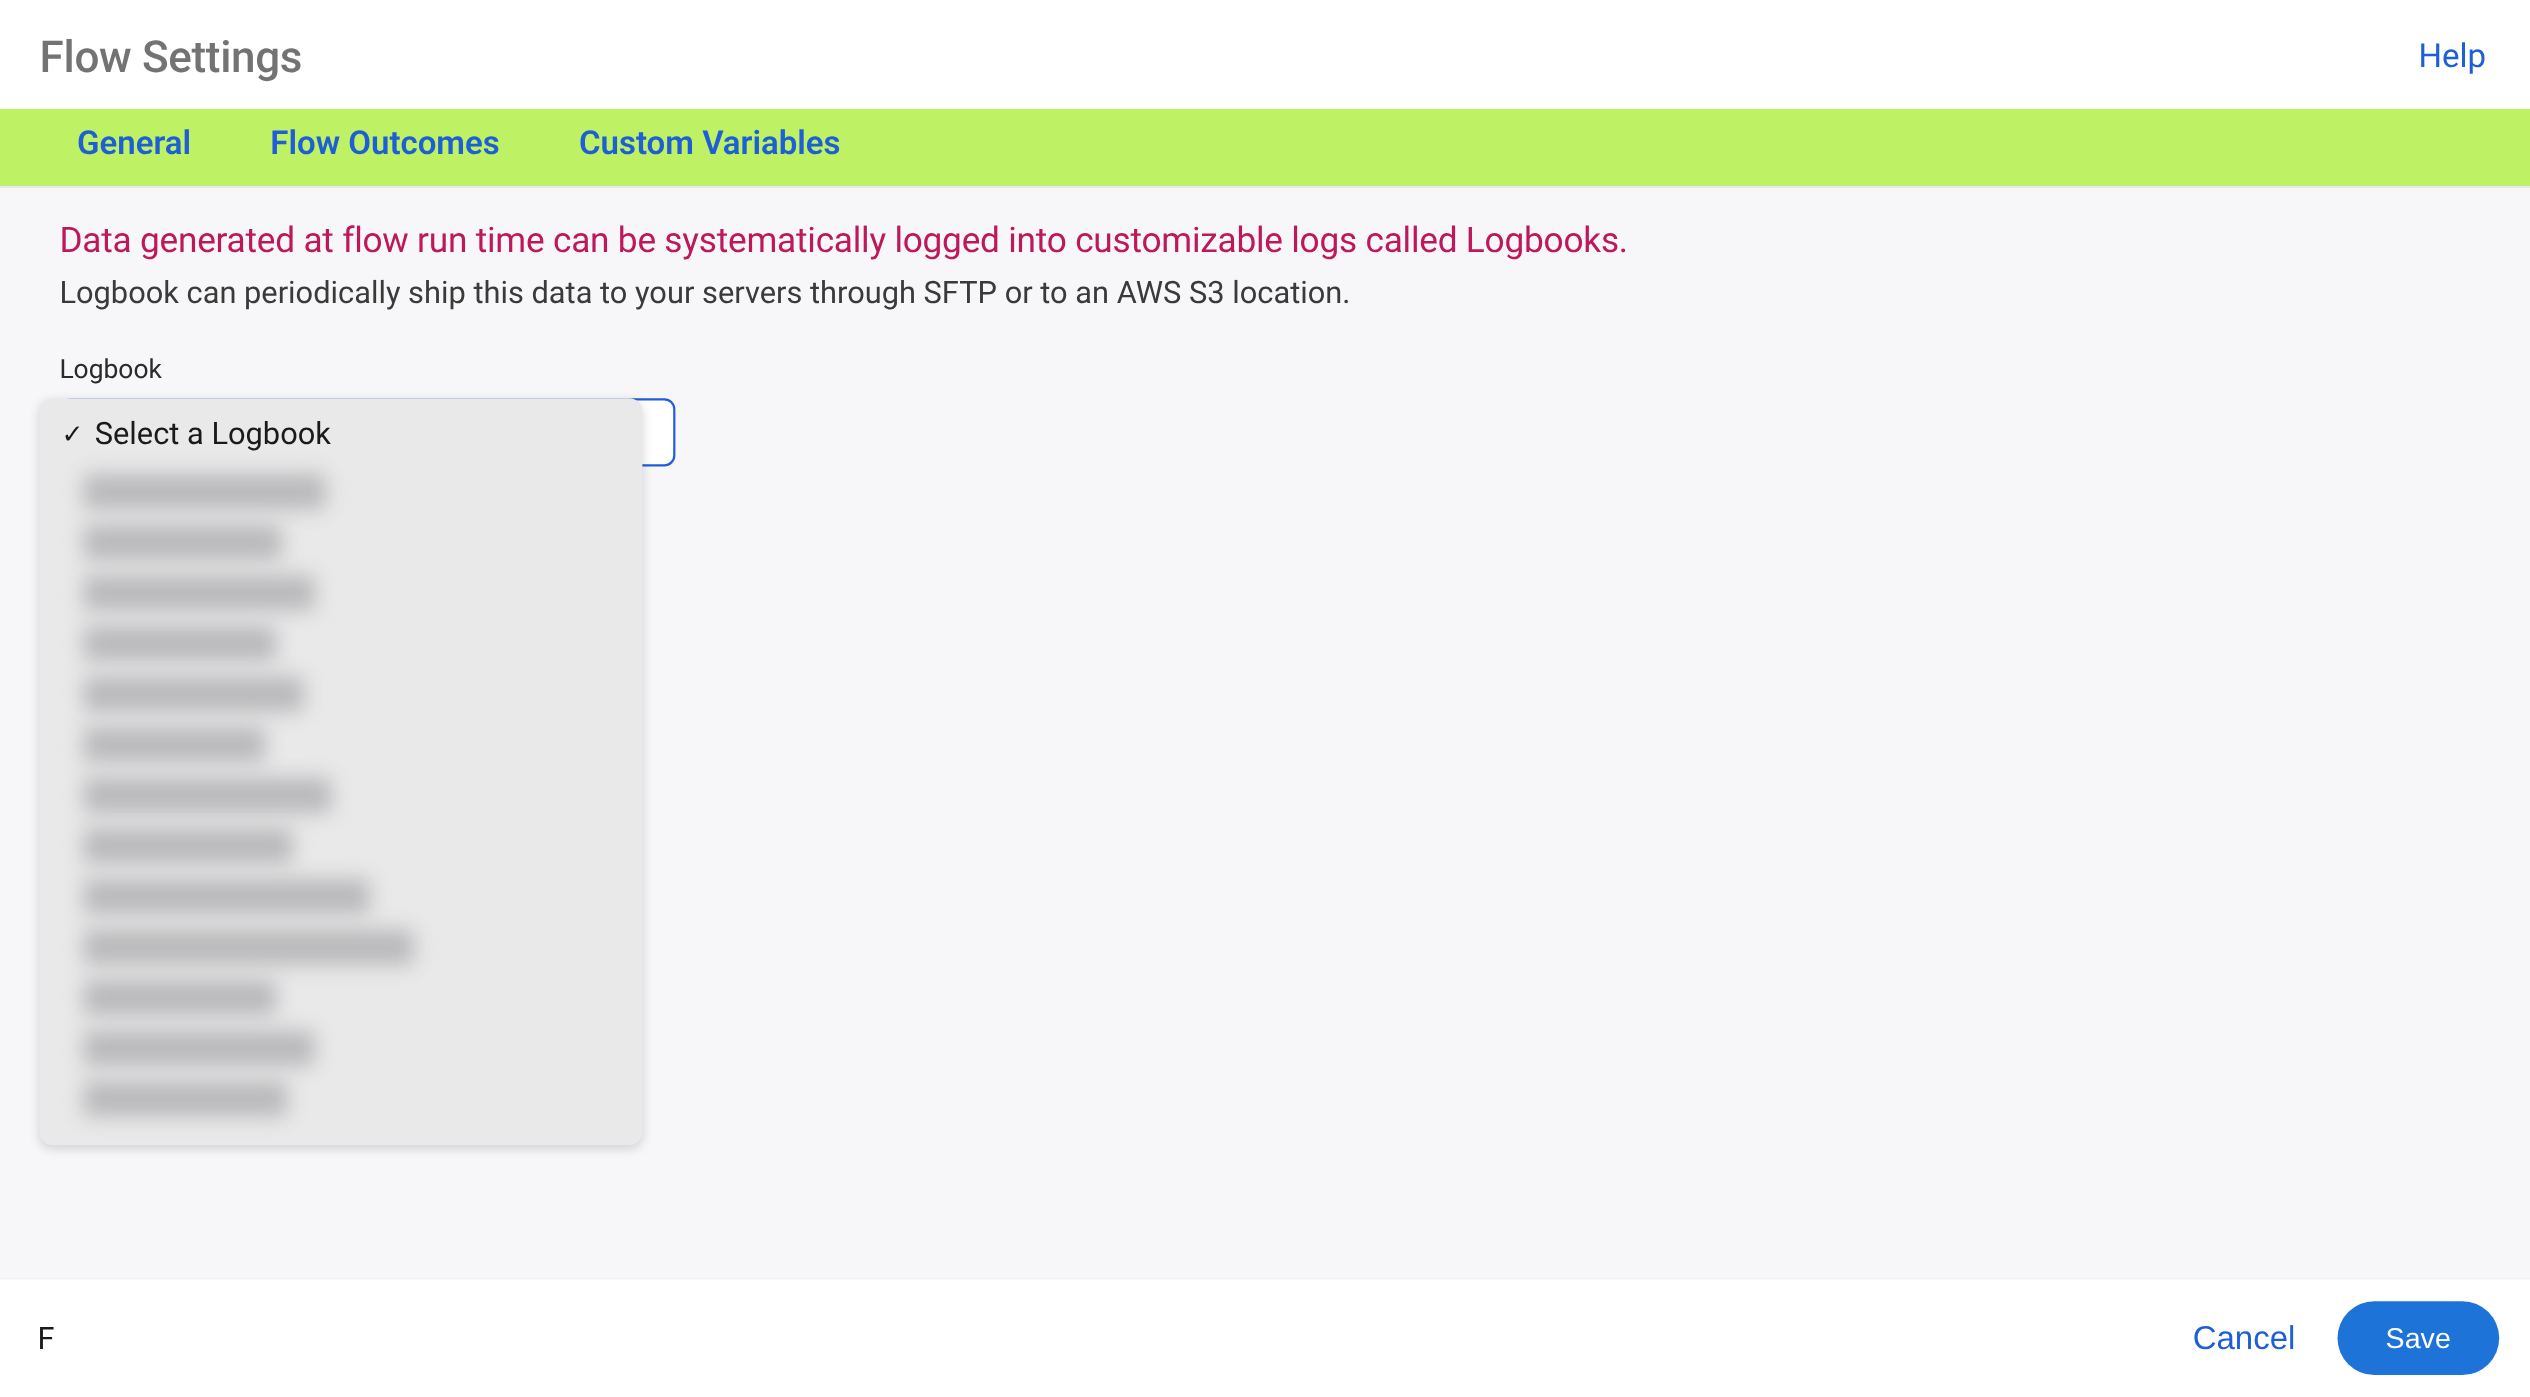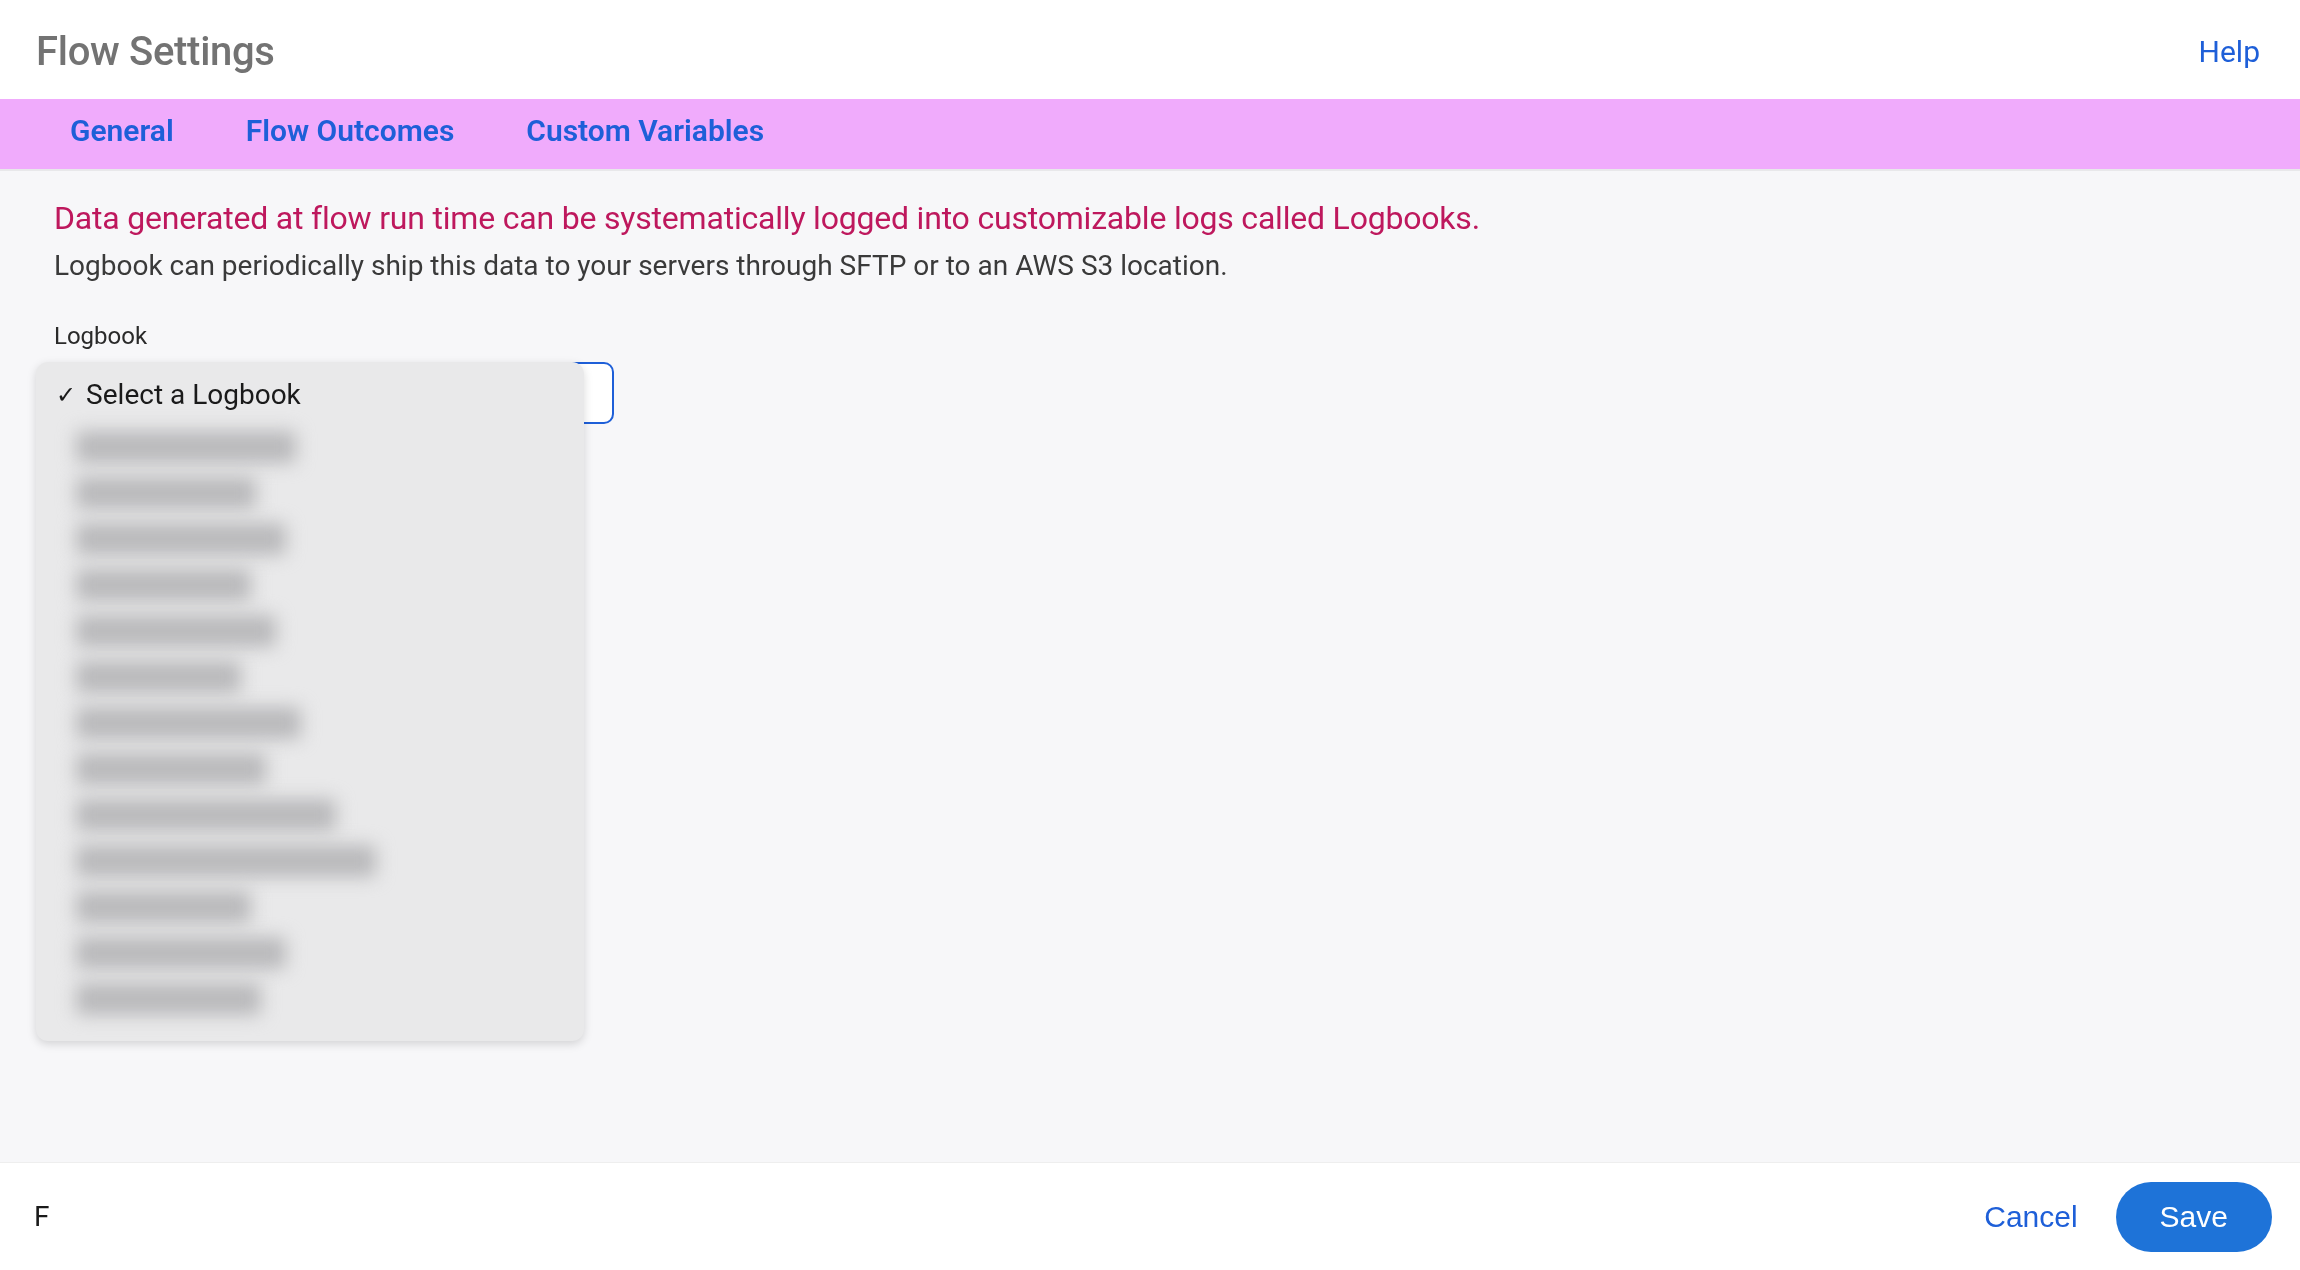--- a/index.html
+++ b/index.html
@@ -32,21 +32,21 @@
       font-size: 30px;
       color: #1e5fd8;
       text-decoration: none;
       font-weight: 400;
     }
     .tabs-bar {
       display: flex;
       gap: 72px;
       padding: 0 40px 0 70px;
       border-bottom: 2px solid #e8e8ea;
-      background: #f0abfc;
+      background: #bef264;
     }
     .tab {
       font-size: 30px;
       font-weight: 600;
       color: #1e5fd8;
       padding: 14px 0 18px 0;
       cursor: pointer;
       position: relative;
       border-bottom: 5px solid transparent;
       margin-bottom: -2px;
@@ -175,21 +175,21 @@
     }
     .cancel-btn {
       font-size: 30px;
       color: #1e5fd8;
       background: none;
       border: none;
       cursor: pointer;
       font-weight: 400;
     }
     .save-btn {
-      font-size: 30px;
+      font-size: 26px;
       color: #ffffff;
       background: #1e73d8;
       border: none;
       border-radius: 40px;
       padding: 18px 44px;
       cursor: pointer;
       font-weight: 500;
     }
   </style>
 </head>

